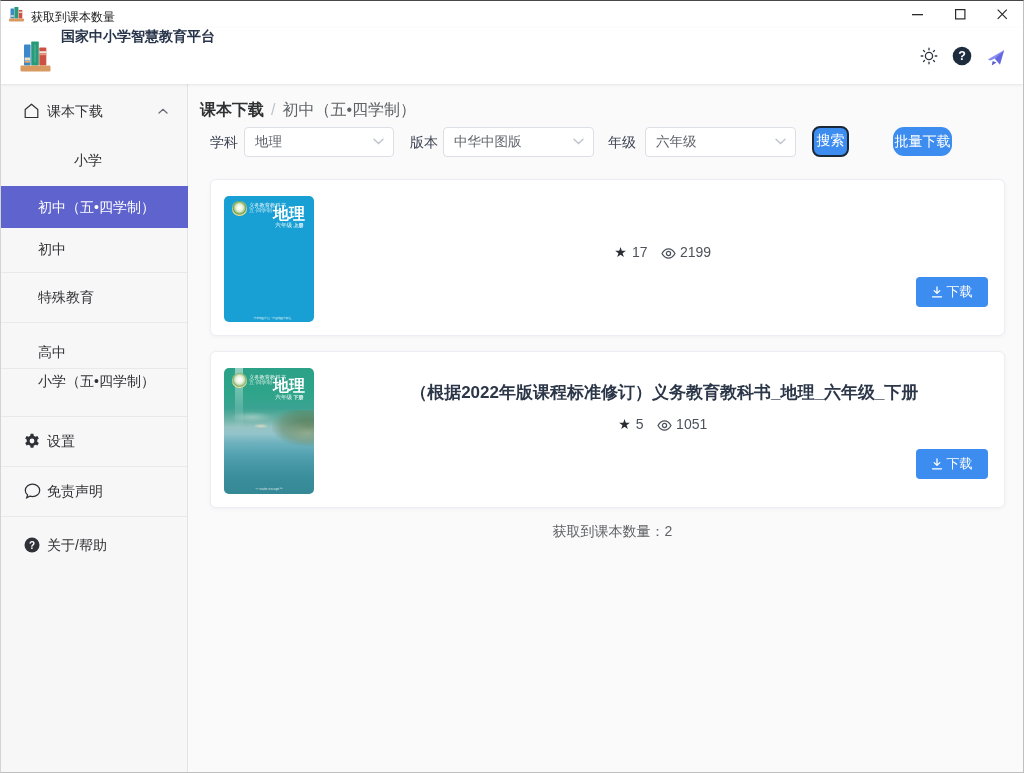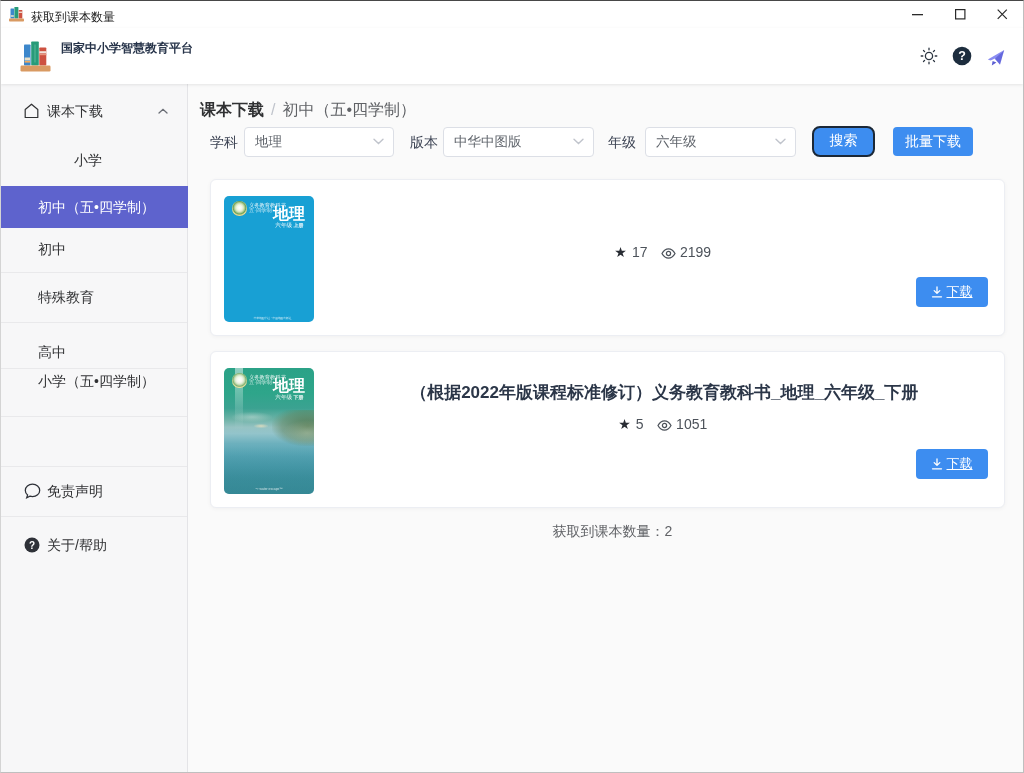--- a/index.html
+++ b/index.html
@@ -7,21 +7,21 @@
   body { font-family:"Liberation Sans", sans-serif; position:relative; background:#fff; }
   #frame { position:absolute; inset:0; border-top:1px solid #484848; border-left:1px solid #d4d4d4; border-right:1px solid #bfbfbf; border-bottom:1px solid #bfbfbf; pointer-events:none; z-index:99; }
   
   #titlebar { position:absolute; left:1px; top:1px; right:1px; height:27px; background:#fff; }
   #tb-title { position:absolute; left:30px; top:8px; font-size:12px; color:#1a1a1a; }
   #tb-logo { position:absolute; left:8px; top:5px; }
   .wctl { position:absolute; top:8px; }
   
   #header { position:absolute; left:1px; top:28px; width:1022px; height:56px; background:#fff; box-shadow:0 1px 3px rgba(0,0,0,0.09); z-index:5; }
   #logo { position:absolute; left:19px; top:12px; }
-  #apptitle { position:absolute; left:60px; top:12px; font-size:12px; font-weight:bold; color:#27344a; }
+  #apptitle { position:absolute; left:60px; top:0; font-size:14px; font-weight:bold; color:#27344a; }
   .hicon { position:absolute; top:19px; }
   
   #sidebar { position:absolute; left:1px; top:84px; width:187px; height:688px; background:#f7f7f8; border-right:1px solid #e4e4e7; }
   .side-item { position:absolute; left:0; width:186px; height:46px; line-height:46px; color:#303133; font-size:14px; padding-left:37px; }
   .top-item { padding-left:46px; }
   .sep { position:absolute; left:0; width:186px; height:1px; background:#e9e9eb; }
   #sel-item { position:absolute; left:0; top:101.5px; width:187px; height:42px; background:#5e63cd; color:#fff; font-size:14px; line-height:42px; padding-left:37px; }
   .sicon { position:absolute; left:23px; top:50%; margin-top:-8px; }
   
   #main { position:absolute; left:188px; top:84px; width:835px; height:688px; background:#fafafa; }
@@ -33,21 +33,21 @@
   .fselect { position:absolute; top:42.5px; height:30px; background:#fff; border:1px solid #dcdfe6; border-radius:4px; font-size:13.5px; color:#5f646b; line-height:28px; padding-left:10px; }
   .chev { position:absolute; top:10px; right:9px; }
   .btn { position:absolute; background:#3d8df0; color:#fff; font-size:14px; text-align:center; border-radius:4px; }
   
   .card { position:absolute; left:22px; width:794.5px; height:156.5px; background:#fff; border:1px solid #eceef3; border-radius:6px; box-shadow:0 1px 4px rgba(0,0,0,0.045); }
   .cover { position:absolute; left:13px; top:15.5px; width:90px; height:126px; border-radius:5px; overflow:hidden; }
   .ctitle { position:absolute; left:121px; right:7px; top:31px; text-align:center; font-size:17px; font-weight:bold; color:#2b3648; line-height:19px; }
   .cstats { position:absolute; left:116px; right:5px; top:65px; text-align:center; font-size:14px; color:#4c525a; line-height:15px; }
   .cstats svg { vertical-align:-2px; margin-left:2px; }
   .star { font-size:14px; color:#282c33; margin-right:5px; }
-  .dlbtn { position:absolute; right:16px; top:97px; width:72px; height:30px; background:#3d8df0; border-radius:4px; color:#fff; font-size:13px; text-align:center; line-height:30px;text-decoration:underline; }
+  .dlbtn { position:absolute; right:16px; top:97px; width:72px; height:30px; background:#3d8df0; border-radius:4px; color:#fff; font-size:13px; text-align:center; line-height:30px; }
   .dlbtn svg { vertical-align:-2px; margin-right:4px; }
   #foot { position:absolute; left:7px; width:100%; top:440px; text-align:center; font-size:14px; color:#606266; line-height:15px; }
   
   #cover1 { background:#18a0d4; }
   #cover2 { background:linear-gradient(180deg,#2ba287 0%, #2ea58a 20%, #3ba291 32%, #6fb3a8 41%, #96c3c3 47%, #93c4cb 52%, #6cb0bd 60%, #55a5b5 70%, #4a9fae 80%, #429aa7 88%, #3f98a4 100%); }
   .clogo { position:absolute; left:8px; top:5.5px; width:14.5px; height:14.5px; border-radius:50%;
      background:radial-gradient(circle at 50% 45%, #ffffff 0%, #f2f7e8 22%, #d8e7c0 36%, #a3c487 48%, #6da25c 56%, #ecdf9a 68%, #c4ad55 82%, #96832f 100%); }
   .ctext { position:absolute; color:#fff; }
   .gtitle { font-size:16px; font-weight:bold; right:9px; top:8.5px; }
   .gsub { font-size:9px; right:10px; top:25.5px; opacity:0.95; transform:scale(0.62); transform-origin:right top; white-space:nowrap; }
@@ -122,20 +122,26 @@
     <div class="side-item" style="top:52.5px;margin-left:36px;">小学</div>
     <div id="sel-item">初中（五•四学制）</div>
     <div class="side-item" style="top:142px;">初中</div>
     <div class="sep" style="top:188px;"></div>
     <div class="side-item" style="top:190px;">特殊教育</div>
     <div class="sep" style="top:238px;"></div>
     <div class="side-item" style="top:237.5px;margin-top:7px;">高中</div>
     <div class="sep" style="top:283.5px;"></div>
     <div class="side-item" style="top:274px;">小学（五•四学制）</div>
     <div class="sep" style="top:331.5px;"></div>
+    <div class="side-item top-item" style="top:333.5px;">
+      <svg class="sicon" width="16" height="16" viewBox="0 0 16 16" fill="#2e3138">
+        <path d="M6.6 0.8 h2.8 l0.35 2 a5.6 5.6 0 0 1 1.7 1 l1.95 -0.7 l1.4 2.4 l-1.6 1.33 a5.6 5.6 0 0 1 0 1.95 l1.6 1.33 l-1.4 2.4 l-1.95 -0.7 a5.6 5.6 0 0 1 -1.7 1 l-0.35 2 h-2.8 l-0.35 -2 a5.6 5.6 0 0 1 -1.7 -1 l-1.95 0.7 l-1.4 -2.4 l1.6 -1.33 a5.6 5.6 0 0 1 0 -1.95 l-1.6 -1.33 l1.4 -2.4 l1.95 0.7 a5.6 5.6 0 0 1 1.7 -1 Z M8 5.6 a2.4 2.4 0 1 0 0 4.8 a2.4 2.4 0 0 0 0 -4.8 Z"></path>
+      </svg>
+      设置
+    </div>
     <div class="sep" style="top:382px;"></div>
     <div class="side-item top-item" style="top:384px;">
       <svg class="sicon" width="17" height="16" viewBox="0 0 17 16" fill="none" stroke="#2e3138" stroke-width="1.25">
         <path d="M8.5 1.2 c4 0 7.2 2.8 7.2 6.2 c0 3.4 -3.2 6.2 -7.2 6.2 c-0.9 0 -1.8 -0.15 -2.6 -0.4 l-3.2 1.5 l0.9 -2.8 c-1.4 -1.1 -2.3 -2.7 -2.3 -4.5 c0 -3.4 3.2 -6.2 7.2 -6.2 Z"></path>
       </svg>
       免责声明
     </div>
     <div class="sep" style="top:432px;"></div>
     <div class="side-item top-item" style="top:438px;">
       <svg class="sicon" width="16" height="16" viewBox="0 0 16 16">
@@ -160,22 +166,22 @@
       <svg class="chev" width="11" height="7" viewBox="0 0 11 7" fill="none" stroke="#c0c4cc" stroke-width="1.4" stroke-linecap="round">
         <path d="M1 1.2 L5.5 5.6 L10 1.2"></path>
       </svg>
     </div>
     <div class="flabel" style="left:420px;">年级</div>
     <div class="fselect" style="left:457px; width:151px;">六年级
       <svg class="chev" width="11" height="7" viewBox="0 0 11 7" fill="none" stroke="#c0c4cc" stroke-width="1.4" stroke-linecap="round">
         <path d="M1 1.2 L5.5 5.6 L10 1.2"></path>
       </svg>
     </div>
-    <div class="btn" id="searchbtn" style="left:624px; top:42px; width:63px; height:30.5px; border:2.5px solid #1b2837; border-radius:8px; line-height:25px;">搜索</div>
-    <div class="btn" style="left:705px; top:43px; width:80px; height:29px; line-height:29px;">批量下载</div>
+    <div class="btn" id="searchbtn" style="left:624px; top:42px; width:37px; height:30.5px; border:2.5px solid #1b2837; border-radius:8px; line-height:25px;">搜索</div>
+    <div class="btn" style="left:705px; top:43px; width:59px; height:29px; line-height:29px;border-radius:11px;">批量下载</div>
 
     <div class="card" style="top:95px;">
       <div class="cover" id="cover1">
         <div class="clogo"></div>
         <div class="ctext gser">义务教育教科书<br><span style="opacity:0.8">五·四学制</span></div>
         <div class="ctext gtitle">地理</div>
         <div class="ctext gsub">六年级 <b style="font-size:8px;">上册</b></div>
         <div class="ctext gpub">中华地图学社 · 中国地图出版社</div>
       </div>
       <div class="cstats"><span class="star">★</span>17&nbsp;&nbsp;&nbsp;<svg width="15" height="11" viewBox="0 0 15 11" fill="none" stroke="#4c525a" stroke-width="1.25">

